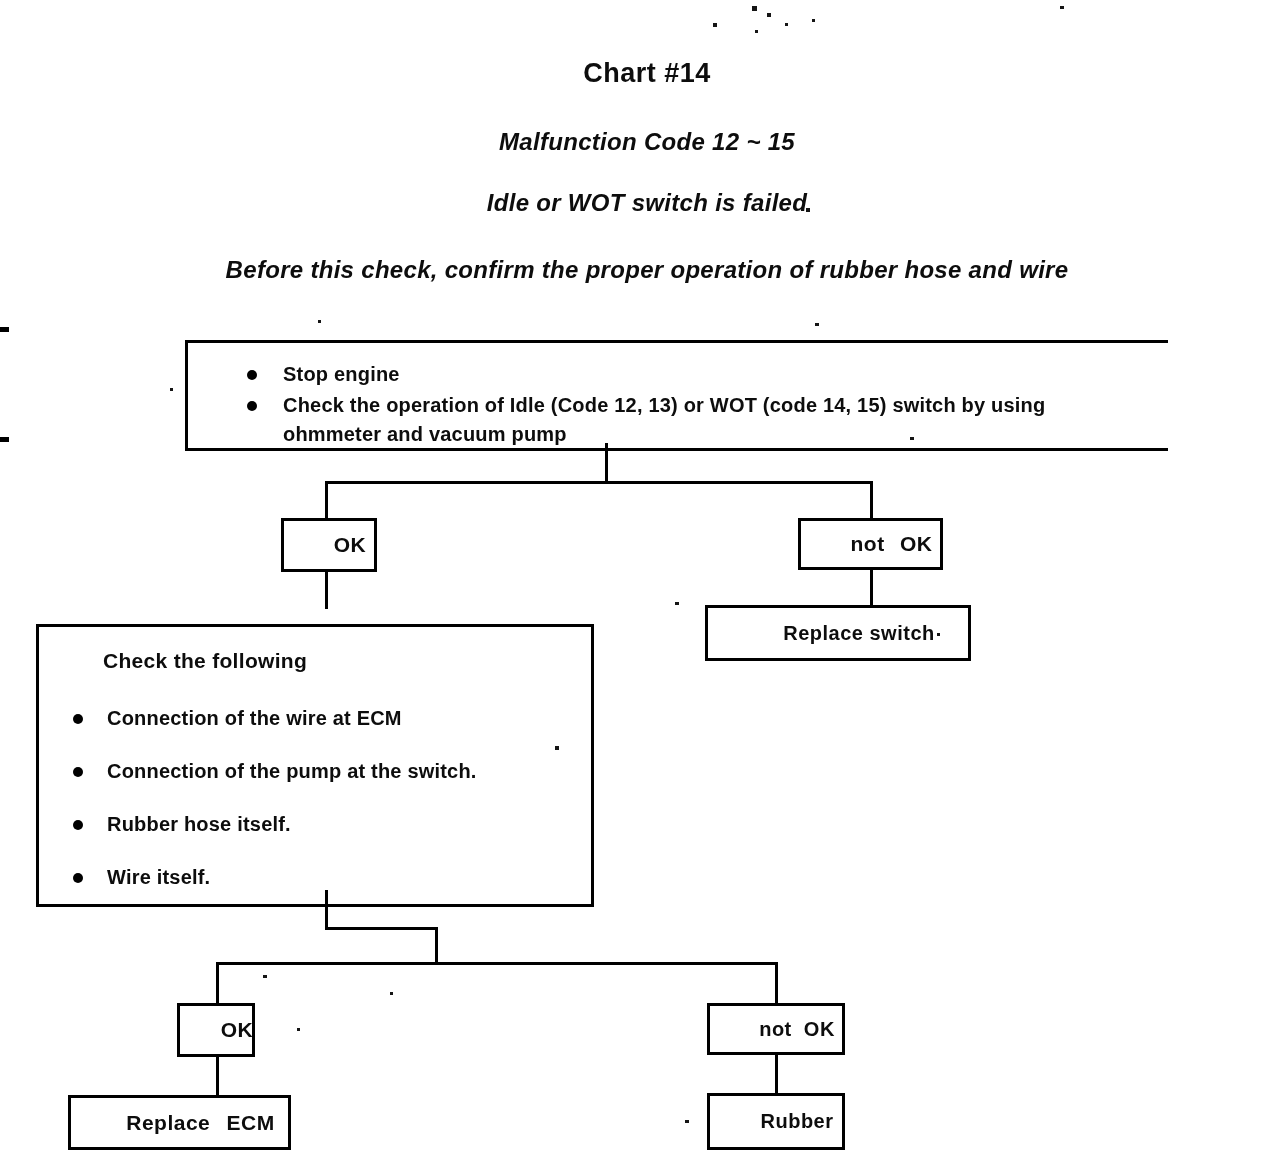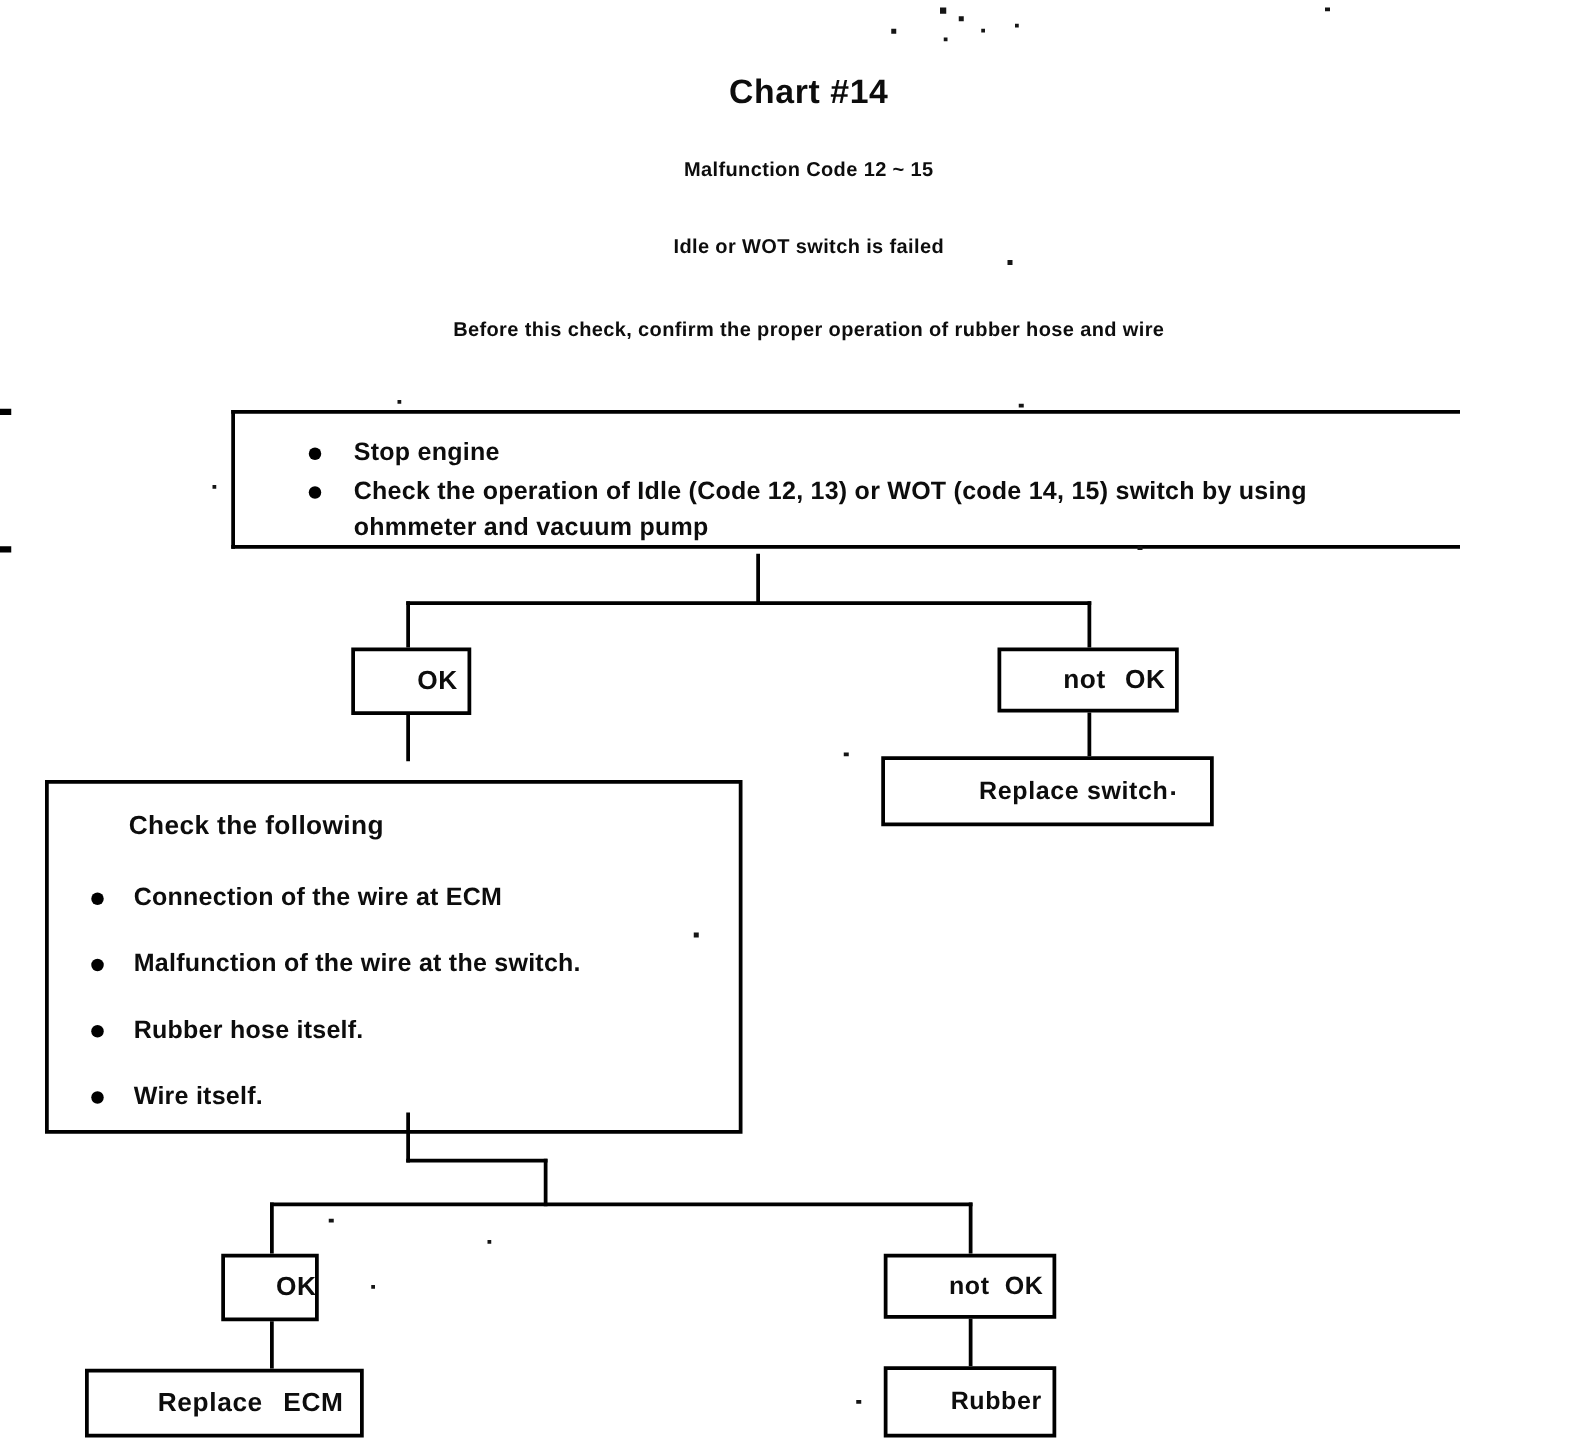--- a/index.html
+++ b/index.html
@@ -2,21 +2,21 @@
 <html><head>
 <meta charset="utf-8">
 <style>
   html,body{margin:0;padding:0;background:#fff;}
   #page{
     position:relative;width:1168px;height:1152px;background:#ffffff;overflow:hidden;
     font-family:"Liberation Sans", sans-serif;color:#0d0d0d;font-weight:bold;
   }
   .hdr{position:absolute;left:0;width:1264px;text-align:center;padding-left:30px;box-sizing:border-box;white-space:nowrap;}
   .hdr.title{font-size:27px;letter-spacing:.5px;}
-  .hdr.sub{font-size:16px;letter-spacing:.3px;}
+  .hdr.sub{font-size:24px;letter-spacing:.3px;font-style:italic;}
   .fcbox{position:absolute;border:3px solid #000;background:#fff;box-sizing:border-box;}
   .label-box{display:flex;align-items:center;justify-content:center;font-size:21px;letter-spacing:.5px;padding-left:42px;}
   .line{position:absolute;background:#000;}
   .blist{list-style:none;margin:0;padding:0;}
   .blist li{display:flex;align-items:flex-start;}
   .bullet{flex:0 0 auto;width:10px;height:10px;border-radius:50%;background:#000;}
   .btext{font-size:20px;line-height:29px;letter-spacing:.2px;white-space:pre-line;}
   .speck{position:absolute;background:#151515;}
   .edge{position:absolute;background:#000;}
   
@@ -32,21 +32,21 @@
 </head>
 <body>
 
 <div id="page">
 
   <div class="hdr title" style="top:58px;">Chart #14</div>
   <div class="hdr sub" style="top:128px;">Malfunction Code 12 ~ 15</div>
   <div class="hdr sub" style="top:189px;">Idle or WOT switch is failed</div>
   <div class="hdr sub" style="top:256px;">Before this check, confirm the proper operation of rubber hose and wire</div>
 
-  <div class="fcbox" style="left:185px;top:328px;width:1067px;height:111px;border-right:none;">
+  <div class="fcbox" style="left:185px;top:340px;width:1067px;height:111px;border-right:none;">
     <ul class="blist" id="action-list">
       <li>
         <span class="bullet"></span>
         <span class="btext">Stop engine</span>
       </li>
       <li>
         <span class="bullet"></span>
         <span class="btext" style="max-width:900px;">Check the operation of Idle (Code 12, 13) or WOT (code 14, 15) switch by using
 ohmmeter and vacuum pump</span>
       </li>
@@ -73,21 +73,21 @@
   <div class="line" style="left:325px;top:570px;width:3px;height:39px;"></div>
   <div class="fcbox" style="left:36px;top:624px;width:558px;height:283px;">
     <div id="check-heading">Check the following</div>
     <ul class="blist" id="check-list">
       <li>
         <span class="bullet"></span>
         <span class="btext">Connection of the wire at ECM</span>
       </li>
       <li>
         <span class="bullet"></span>
-        <span class="btext">Malfunction of the wire at the switch.</span>
+        <span class="btext">Connection of the pump at the switch.</span>
       </li>
       <li>
         <span class="bullet"></span>
         <span class="btext">Rubber hose itself.</span>
       </li>
       <li>
         <span class="bullet"></span>
         <span class="btext">Wire itself.</span>
       </li>
     </ul>

